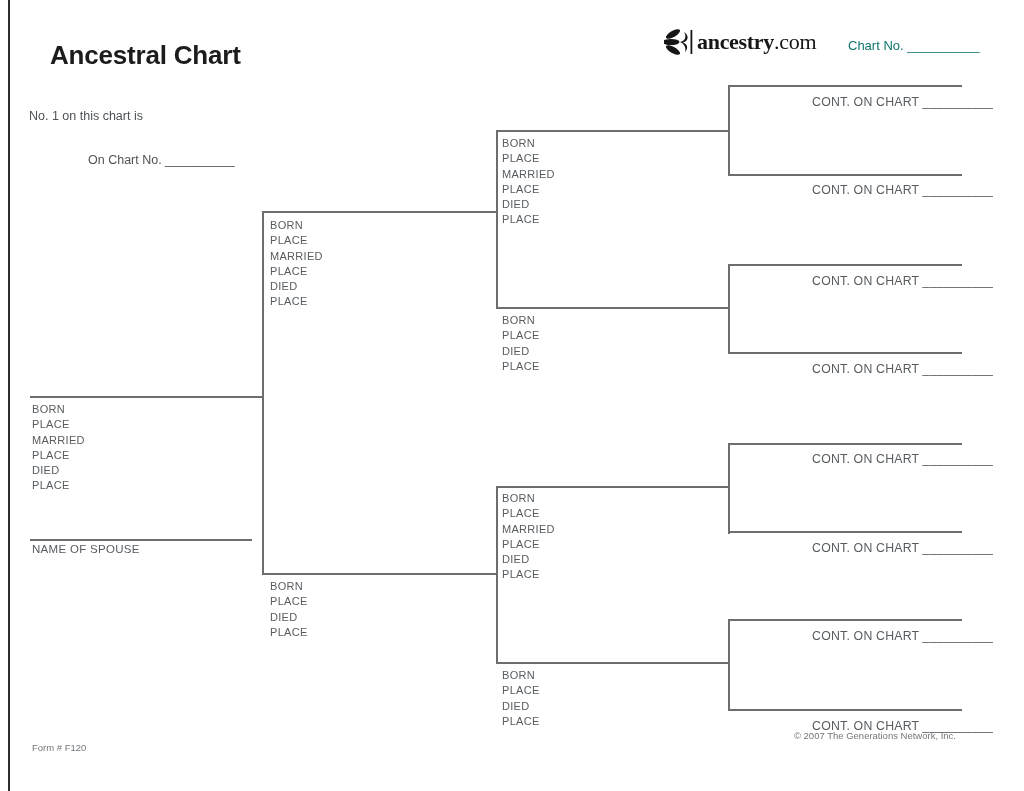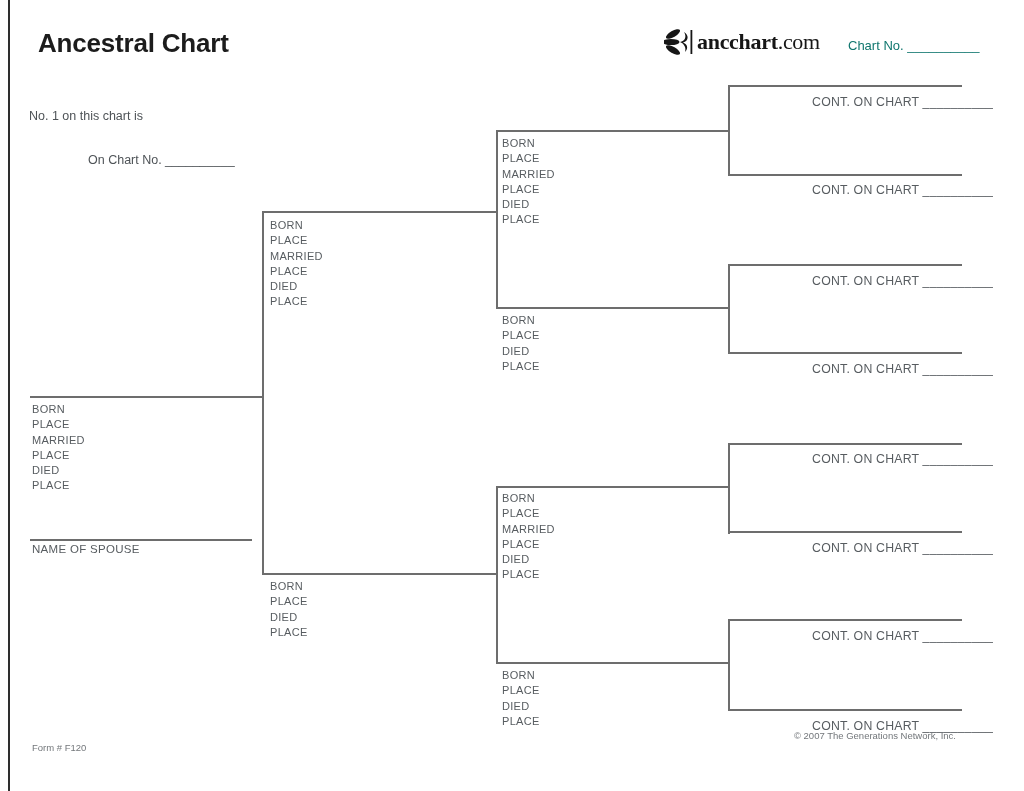--- a/index.html
+++ b/index.html
@@ -2,21 +2,21 @@
 <html><head>
 <meta charset="utf-8">
 <style>
   html,body{margin:0;padding:0;background:#ffffff;}
   .stage{
     position:relative;width:1024px;height:791px;background:#ffffff;overflow:hidden;
     font-family:"Liberation Sans",sans-serif;color:#54585c;
   }
   .edge{position:absolute;left:8px;top:0;width:2px;height:791px;background:#2e2e2e;}
   .title{
-    position:absolute;left:38px;top:28px;margin:0;
+    position:absolute;left:38px;top:28px;margin:12px;
     font-size:26px;font-weight:700;color:#1c1c1c;letter-spacing:-.2px;
   }
   .logo{position:absolute;left:664px;top:26px;display:flex;align-items:center;color:#161616;}
   .logo svg{display:block;margin-right:3px;}
   .logo .brand{font-family:"Liberation Serif",serif;font-weight:700;font-size:22px;letter-spacing:-.3px;}
   .logo .tld{font-family:"Liberation Serif",serif;font-weight:400;font-size:22px;letter-spacing:-.3px;}
   .chart-no{position:absolute;left:848px;top:38px;font-size:13px;color:#0f766e;}
   .note{position:absolute;font-size:12.5px;color:#4e5357;line-height:16px;}
   .note.l1{left:29px;top:108px;}
   .note.l2{left:32px;top:124px;}
@@ -45,21 +45,21 @@
   <div class="logo">
     <svg width="30" height="32" viewBox="0 0 30 32">
       <g fill="#161616">
         <ellipse cx="9" cy="8" rx="8" ry="3.1" transform="rotate(-30 9 8)"></ellipse>
         <ellipse cx="7" cy="16" rx="8.5" ry="3.1"></ellipse>
         <ellipse cx="9" cy="24" rx="8" ry="3.1" transform="rotate(30 9 24)"></ellipse>
         <path d="M16 16 C21 15 23 11 20 6 C25 9 25 15 19 16.5 C23 18 25 22 21 26 C22.5 21.5 20 17.5 16 16 Z"></path>
         <rect x="26.5" y="4" width="1.8" height="24"></rect>
       </g>
     </svg>
-    <span class="brand">ancchart</span>
+    <span class="brand">ancestry</span>
       <span class="tld">.com</span>
   </div>
 
   <div class="chart-no">Chart No. __________</div>
 
   <div class="note l1">No. 1 on this chart is</div>
   <div class="note l3">On Chart No. __________</div>
 
   <div class="hline" style="left:30px;top:396px;width:233px;"></div>
   <div class="fields" style="left:32px;top:402px;">

